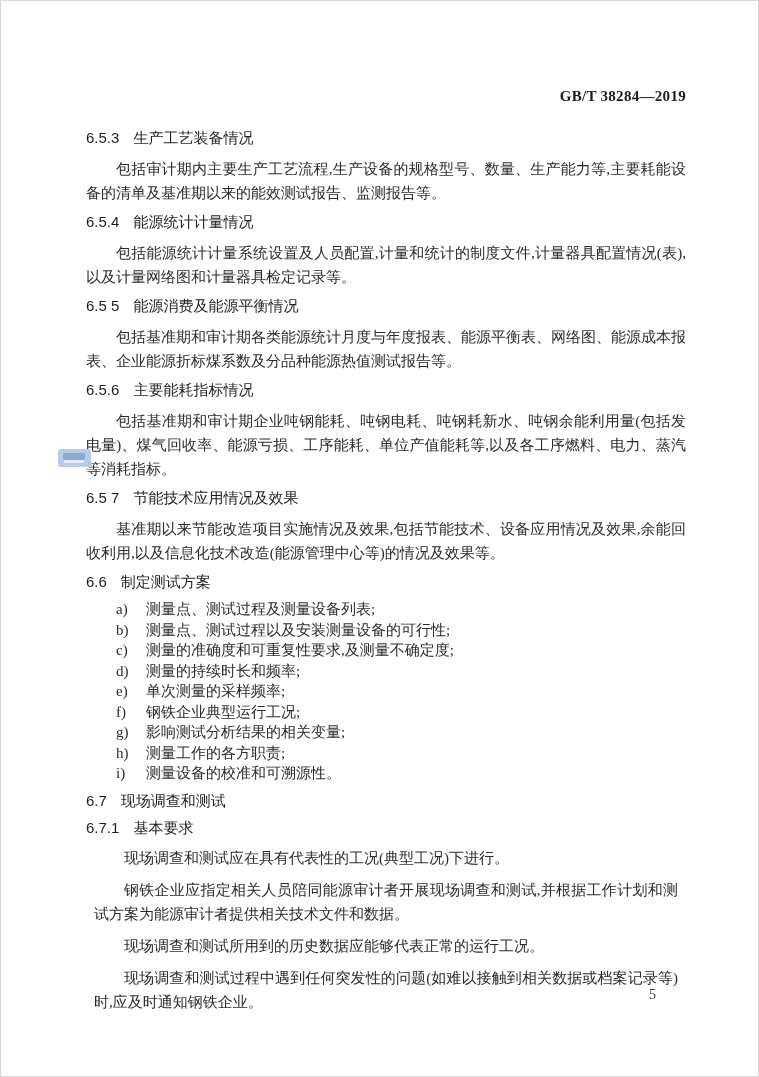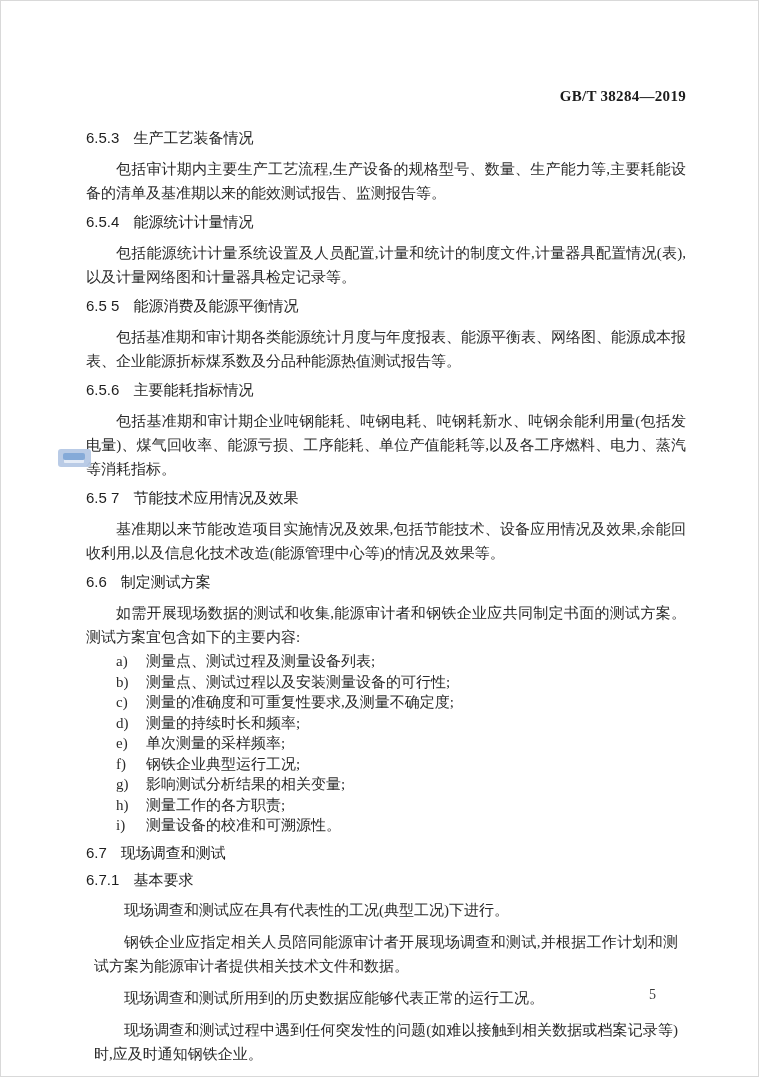--- a/index.html
+++ b/index.html
@@ -108,21 +108,20 @@
   <p class="para">包括基准期和审计期企业吨钢能耗、吨钢电耗、吨钢耗新水、吨钢余能利用量(包括发电量)、煤气回收率、能源亏损、工序能耗、单位产值能耗等,以及各工序燃料、电力、蒸汽等消耗指标。</p>
 
   <div class="sec-h">
     <span class="num">6.5 7</span><span class="ttl">节能技术应用情况及效果</span>
   </div>
   <p class="para">基准期以来节能改造项目实施情况及效果,包括节能技术、设备应用情况及效果,余能回收利用,以及信息化技术改造(能源管理中心等)的情况及效果等。</p>
 
   <div class="sec-h">
     <span class="num">6.6</span><span class="ttl">制定测试方案</span>
   </div>
-  <p class="para">如需开展现场数据的测试和收集,能源审计者和钢铁企业应共同制定书面的测试方案。测试方案宜包含如下的主要内容:</p>
 
   <div class="list">
     <div class="list-item">
       <span class="label">a)</span>
       <span class="txt">测量点、测试过程及测量设备列表;</span>
     </div>
     <div class="list-item">
       <span class="label">b)</span>
       <span class="txt">测量点、测试过程以及安装测量设备的可行性;</span>
     </div>

